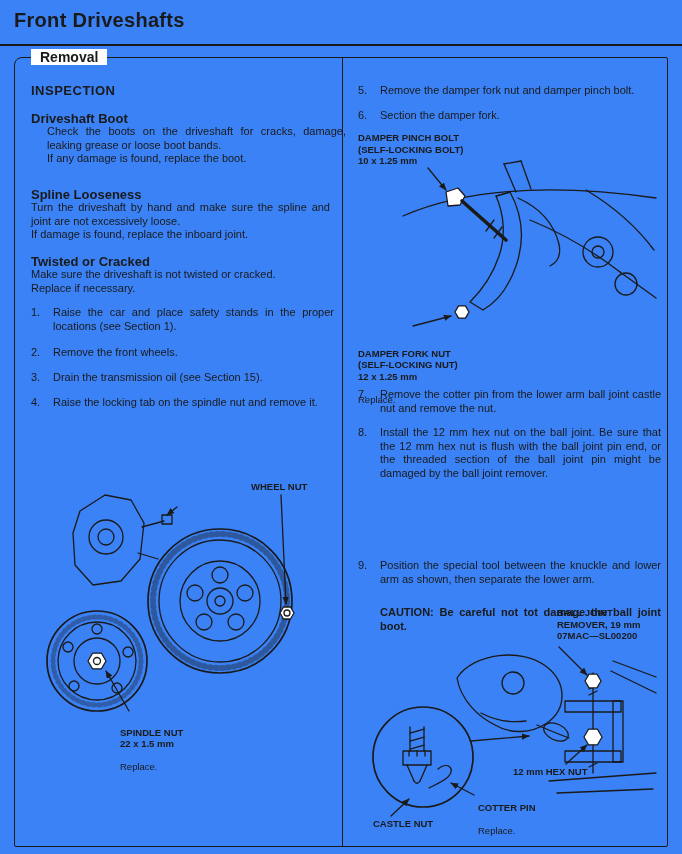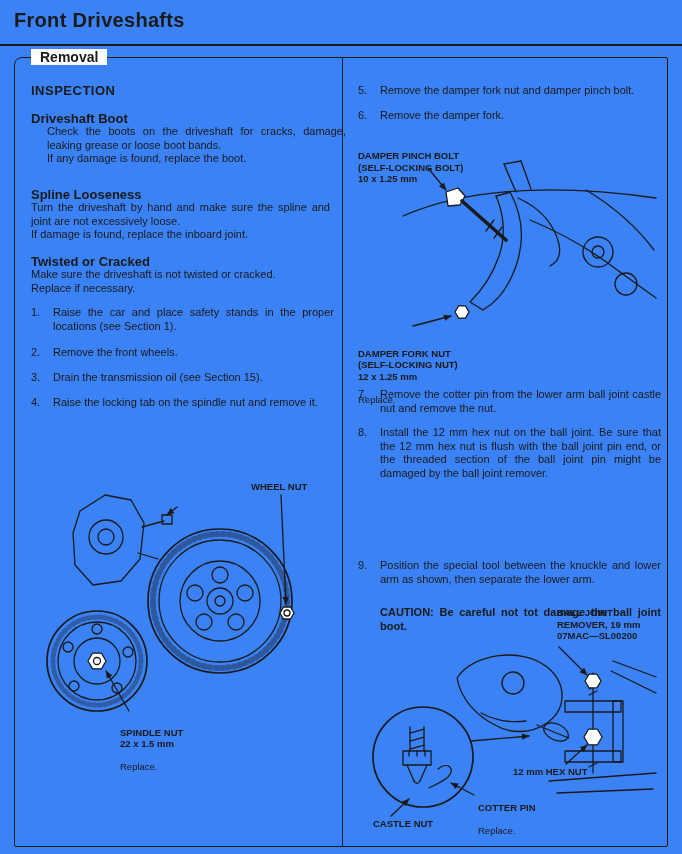--- a/index.html
+++ b/index.html
@@ -276,24 +276,24 @@
       <span class="n">4.</span>
       <span class="t">Raise the locking tab on the spindle nut and remove it.</span>
     </div>
 
     <div class="step" style="left:343px; top:26px; width:303px;">
       <span class="n">5.</span>
       <span class="t">Remove the damper fork nut and damper pinch bolt.</span>
     </div>
     <div class="step" style="left:343px; top:51px; width:303px;">
       <span class="n">6.</span>
-      <span class="t">Remove the damper fork.</span>
-    </div>
-
-    <div class="figlabel" style="left:343px; top:74px;margin-top:18px;">DAMPER PINCH BOLT
+      <span class="t">Section the damper fork.</span>
+    </div>
+
+    <div class="figlabel" style="left:343px; top:74px;">DAMPER PINCH BOLT
 (SELF-LOCKING BOLT)
 10 x 1.25 mm</div>
 
     <div class="figlabel" style="left:343px; top:278px;">
       <div>DAMPER FORK NUT
 (SELF-LOCKING NUT)
 12 x 1.25 mm</div>
       <div class="flnorm">Replace.</div>
     </div>
 

